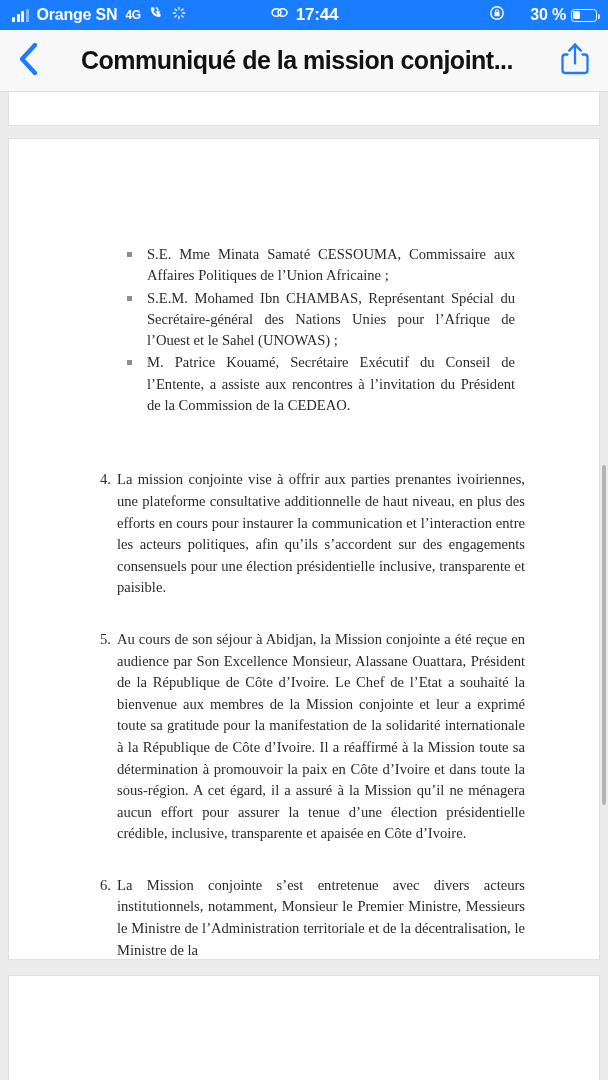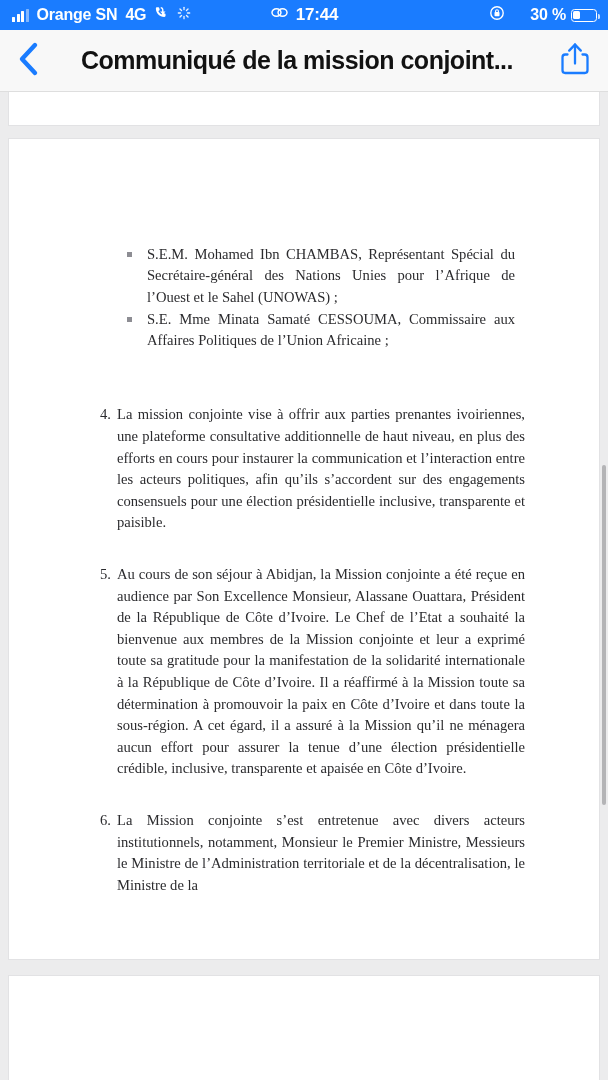--- a/index.html
+++ b/index.html
@@ -27,21 +27,21 @@
   .sb-right .pct { font-size:16px; font-weight:bold;margin-left:20px; }
 
   .signal { display:flex; align-items:flex-end; gap:1.5px; height:13px; }
   .signal i { display:block; width:3px; background:#ffffff; border-radius:0.5px; }
   .signal i:nth-child(1){height:5px}
   .signal i:nth-child(2){height:8px}
   .signal i:nth-child(3){height:11px}
   .signal i:nth-child(4){height:13px; background:rgba(255,255,255,.45)}
 
   .carrier { font-size:16px; font-weight:bold; }
-  .net { font-size:16px; font-weight:bold; }
+  .net { font-size:12px; font-weight:bold; }
 
   .battery {
     width:26px; height:13px; border:1.6px solid #ffffff; border-radius:3.5px;
     position:relative; display:flex; align-items:center; padding:1.4px;
   }
   .battery::after {
     content:""; position:absolute; right:-3.6px; top:4px;
     width:2px; height:5px; background:rgba(255,255,255,.75);
     border-radius:0 1.5px 1.5px 0;
   }
@@ -214,22 +214,23 @@
 
   <div class="docscroll">
 
     <div class="page page-prev"></div>
 
     <div class="page page-main">
 
       <div class="doc-body">
 
         <ul class="bullets">
+          <li>S.E. Mme Minata Samaté CESSOUMA, Commissaire aux Affaires Politiques de l’Union Africaine ;</li>
           <li>S.E.M. Mohamed Ibn CHAMBAS, Représentant Spécial du Secrétaire-général des Nations Unies pour l’Afrique de l’Ouest et le Sahel (UNOWAS) ;</li>
-          <li>S.E. Mme Minata Samaté CESSOUMA, Commissaire aux Affaires Politiques de l’Union Africaine ;</li>
+          <li>M. Patrice Kouamé, Secrétaire Exécutif du Conseil de l’Entente, a assiste aux rencontres à l’invitation du Président de la Commission de la CEDEAO.</li>
         </ul>
 
         <div class="gap-lg"></div>
 
         <div class="numlist">
           <div class="numitem">
             <span class="num">4.</span>
             <span>La mission conjointe vise à offrir aux parties prenantes ivoiriennes, une plateforme consultative additionnelle de haut niveau, en plus des efforts en cours pour instaurer la communication et l’interaction entre les acteurs politiques, afin qu’ils s’accordent sur des engagements consensuels pour une élection présidentielle inclusive, transparente et paisible.</span>
           </div>
 

